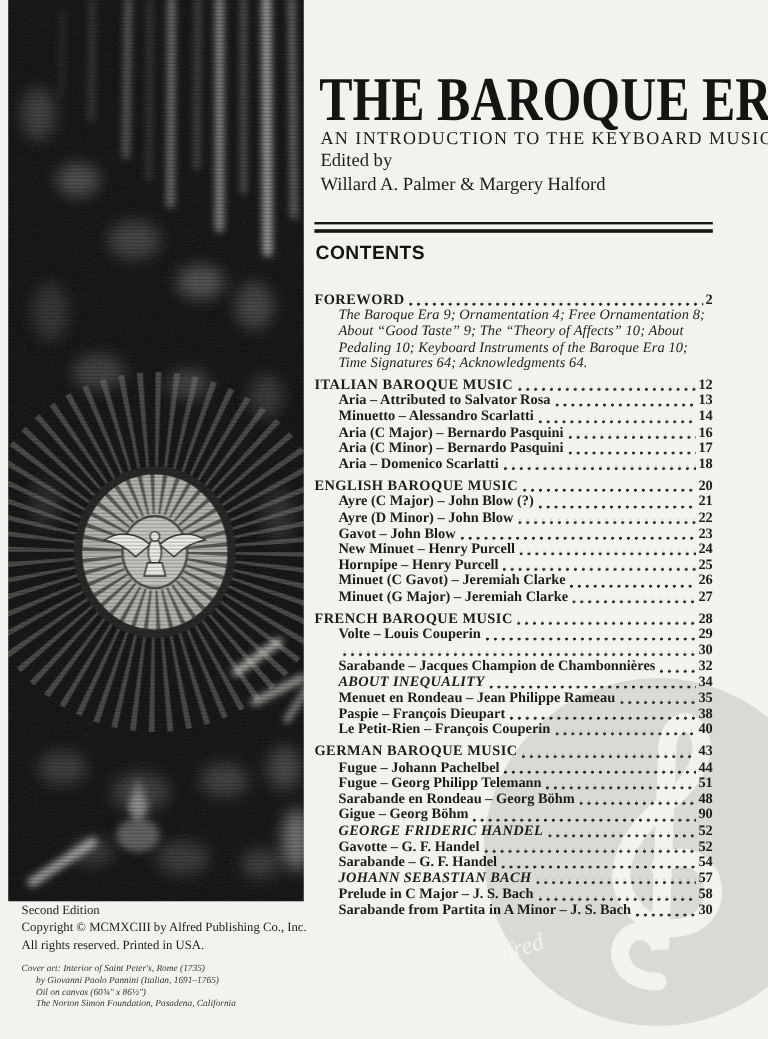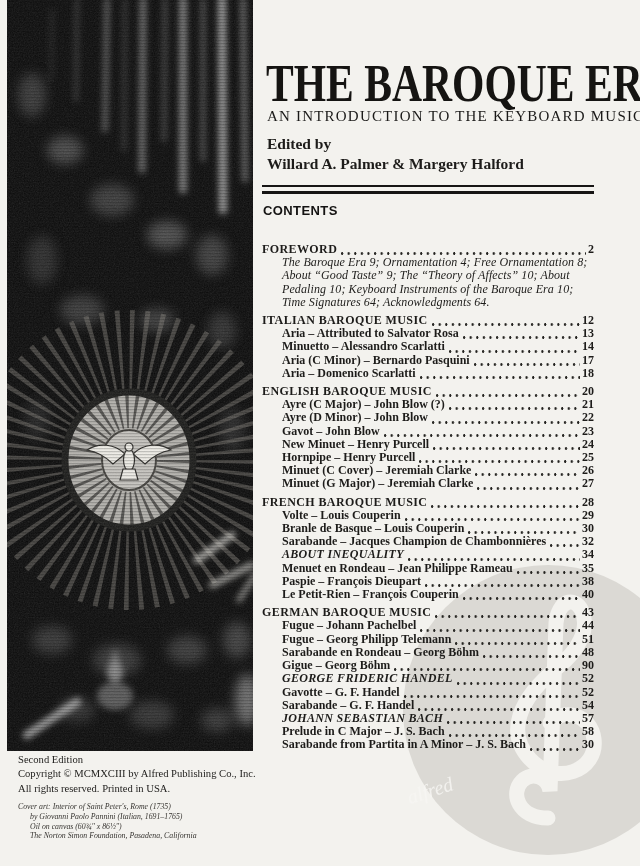--- a/index.html
+++ b/index.html
@@ -18,27 +18,27 @@
   .right-col{position:absolute;left:262px;top:0;width:332px;z-index:2;}
   .title{
     position:absolute;left:4px;top:58px;margin:0;white-space:nowrap;
     font-size:52px;font-weight:700;line-height:1;letter-spacing:0px;
     transform:scaleX(0.80);transform-origin:left top;color:#151412;
   }
   .subtitle{
     position:absolute;left:5px;top:108px;margin:0;white-space:nowrap;
     font-size:15px;font-weight:400;letter-spacing:1.2px;color:#1a1918;
   }
-  .edited{position:absolute;left:5px;top:134px;font-size:15.5px;line-height:19.5px;font-weight:bold;}
+  .edited{position:absolute;left:5px;top:124px;font-size:15.5px;line-height:19.5px;}
   .rule{position:absolute;left:0;top:185px;width:332px;height:4px;
     border-top:2px solid #161514;border-bottom:3px solid #161514;}
   .contents-label{
     position:absolute;left:1px;top:203px;margin:0;
     font-family:"Liberation Sans","DejaVu Sans",sans-serif;
-    font-size:13px;font-weight:700;letter-spacing:0.4px;color:#141312;
+    font-size:16px;font-weight:700;letter-spacing:0.4px;color:#141312;
   }
   
   #toc{position:absolute;left:0;top:243px;width:332px;font-size:12px;line-height:13.2px;}
   .toc-section{margin-top:5px;}
   .toc-section:first-child{margin-top:0;}
   .row{display:flex;align-items:flex-start;}
   .row .lbl{white-space:nowrap;font-weight:700;}
   .row.head .lbl{letter-spacing:0.4px;}
   .row.entry{padding-left:20px;}
   .row.it .lbl{font-style:italic;letter-spacing:0.3px;}
@@ -197,20 +197,25 @@
           <span class="lbl">Aria – Attributed to Salvator Rosa</span>
           <span class="leader"></span>
           <span class="pg">13</span>
         </div>
         <div class="row entry">
           <span class="lbl">Minuetto – Alessandro Scarlatti</span>
           <span class="leader"></span>
           <span class="pg">14</span>
         </div>
         <div class="row entry">
+          <span class="lbl">Aria (C Major) – Bernardo Pasquini</span>
+          <span class="leader"></span>
+          <span class="pg">16</span>
+        </div>
+        <div class="row entry">
           <span class="lbl">Aria (C Minor) – Bernardo Pasquini</span>
           <span class="leader"></span>
           <span class="pg">17</span>
         </div>
         <div class="row entry">
           <span class="lbl">Aria – Domenico Scarlatti</span>
           <span class="leader"></span>
           <span class="pg">18</span>
         </div>
       </div>
@@ -239,21 +244,21 @@
           <span class="lbl">New Minuet – Henry Purcell</span>
           <span class="leader"></span>
           <span class="pg">24</span>
         </div>
         <div class="row entry">
           <span class="lbl">Hornpipe – Henry Purcell</span>
           <span class="leader"></span>
           <span class="pg">25</span>
         </div>
         <div class="row entry">
-          <span class="lbl">Minuet (C Cover) – Jeremiah Clarke</span>
+          <span class="lbl">Minuet (C Gavot) – Jeremiah Clarke</span>
           <span class="leader"></span>
           <span class="pg">26</span>
         </div>
         <div class="row entry">
           <span class="lbl">Minuet (G Major) – Jeremiah Clarke</span>
           <span class="leader"></span>
           <span class="pg">27</span>
         </div>
       </div>
       <div class="toc-section">
@@ -261,21 +266,20 @@
           <span class="lbl">FRENCH BAROQUE MUSIC</span>
           <span class="leader"></span>
           <span class="pg">28</span>
         </div>
         <div class="row entry">
           <span class="lbl">Volte – Louis Couperin</span>
           <span class="leader"></span>
           <span class="pg">29</span>
         </div>
         <div class="row entry">
-          <span class="lbl">Branle de Basque – Louis Couperin</span>
           <span class="leader"></span>
           <span class="pg">30</span>
         </div>
         <div class="row entry">
           <span class="lbl">Sarabande – Jacques Champion de Chambonnières</span>
           <span class="leader"></span>
           <span class="pg">32</span>
         </div>
         <div class="row entry it">
           <span class="lbl">ABOUT INEQUALITY</span>

